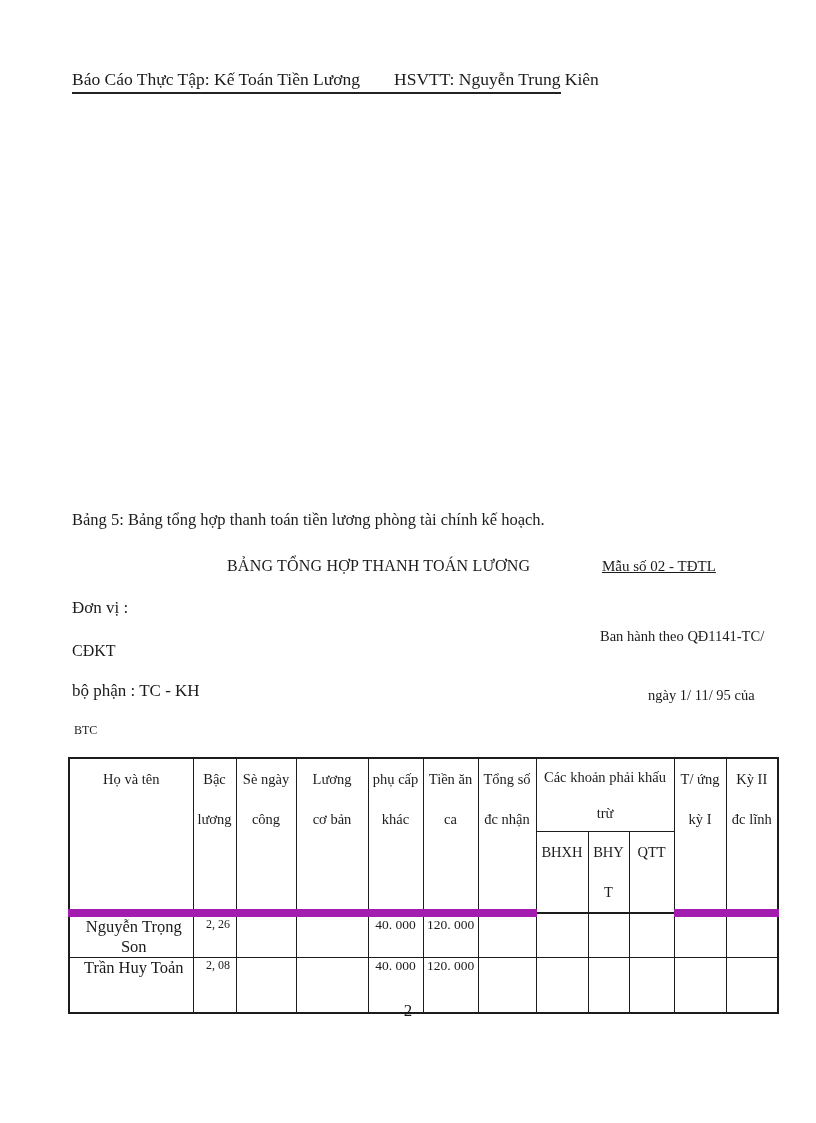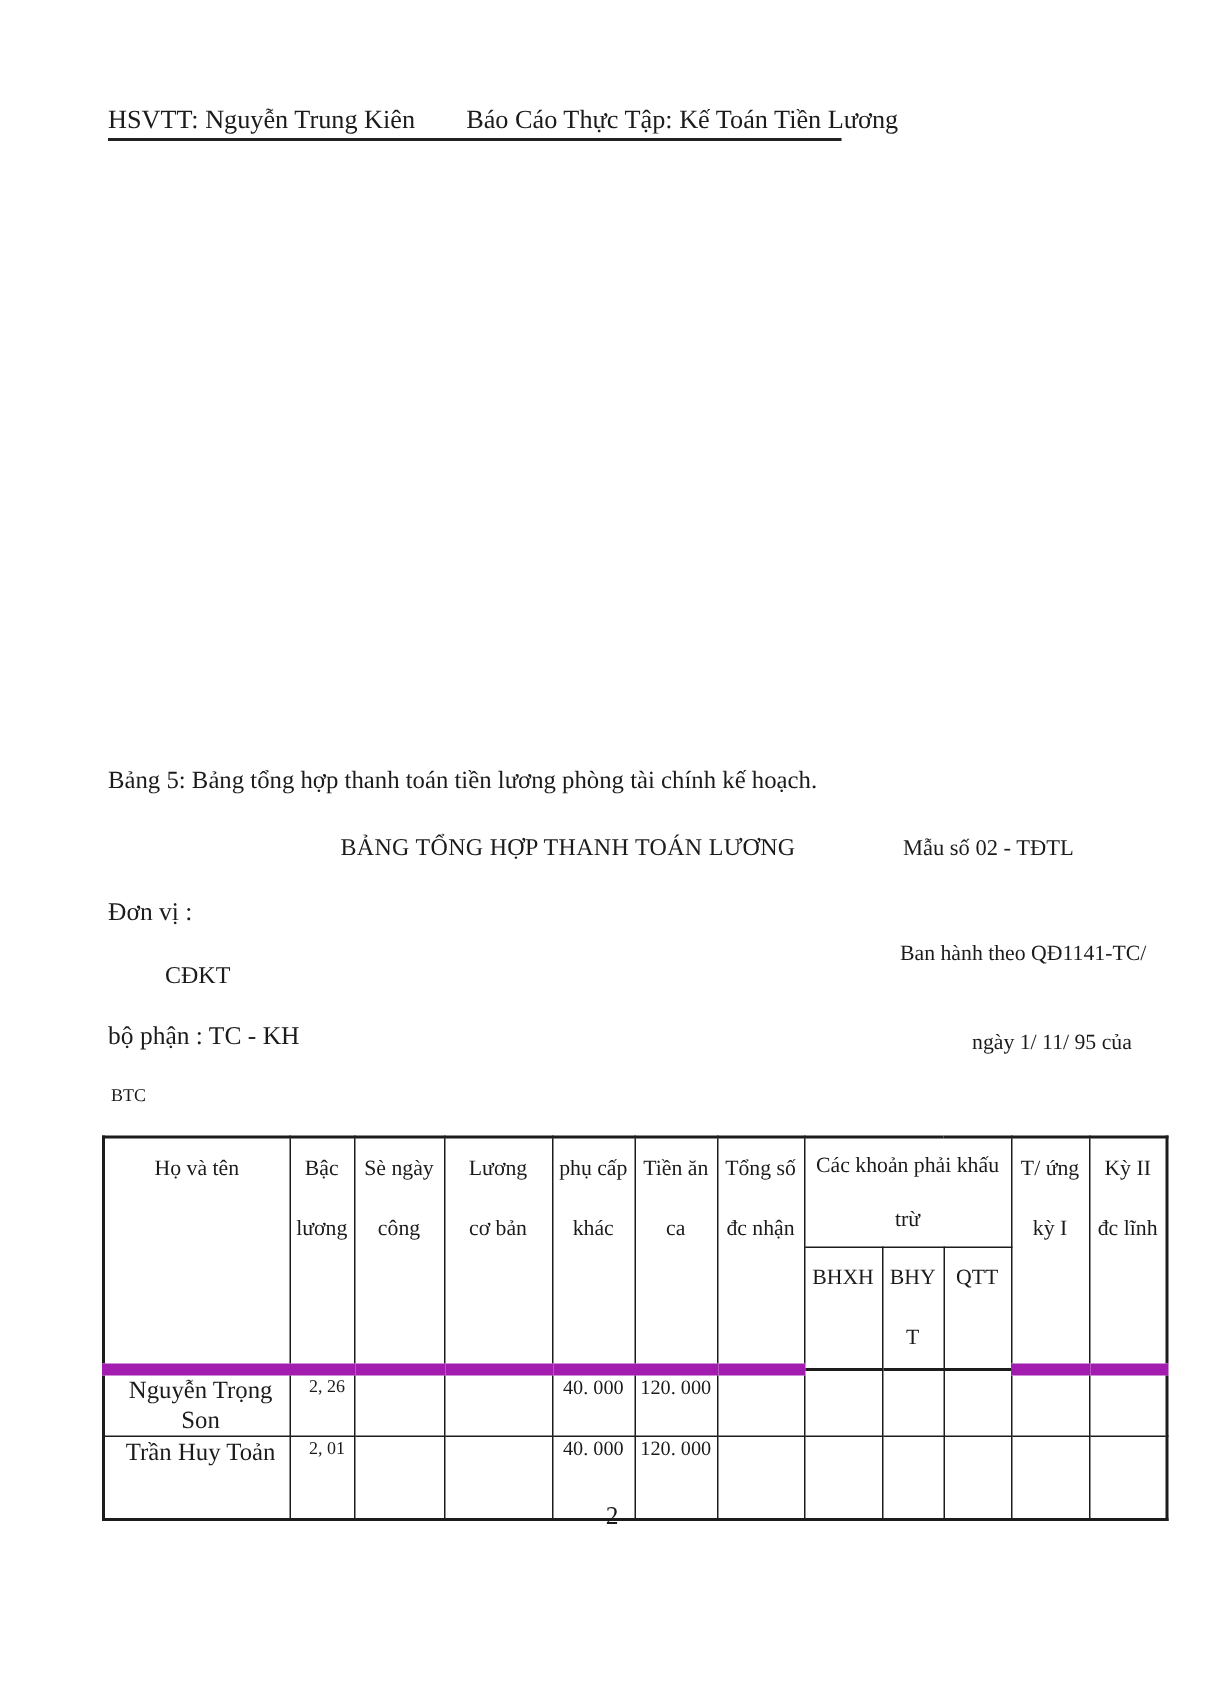--- a/index.html
+++ b/index.html
@@ -45,24 +45,25 @@
     font-size: 16px;
     letter-spacing: 0.2px;
     white-space: nowrap;
   }
   .form-no {
     position: absolute;
     left: 602px;
     top: 558px;
     font-size: 15px;
     white-space: nowrap;
+    text-decoration: underline;
   }
   .unit-label    { position: absolute; left: 72px;  top: 598px; font-size: 17px; }
   .issued-line   { position: absolute; left: 600px; top: 628px; font-size: 14.5px; white-space: nowrap; }
-  .unit-line2    { position: absolute; left: 72px;  top: 642px; font-size: 16px; margin-left: 38px; }
+  .unit-line2    { position: absolute; left: 72px;  top: 642px; font-size: 16px; }
   .dept-label    { position: absolute; left: 72px;  top: 681px; font-size: 17px; }
   .date-line     { position: absolute; left: 648px; top: 687px; font-size: 14.5px; white-space: nowrap; }
   .issuer        { position: absolute; left: 74px;  top: 723px; font-size: 12px; }
 
   
   table.pay {
     position: absolute;
     left: 68px;
     top: 757px;
     width: 709px;
@@ -115,22 +116,22 @@
     text-align: center;
     font-size: 17px;
   }
 </style>
 </head>
 <body>
 
 <div class="page">
 
   <div class="running-head">
+    <span>Báo Cáo Thực Tập: Kế Toán Tiền Lương</span>
     <span>HSVTT: Nguyễn Trung Kiên</span>
-    <span>Báo Cáo Thực Tập: Kế Toán Tiền Lương</span>
   </div>
 
   <div class="caption">Bảng 5: Bảng tổng hợp thanh toán tiền lương phòng tài chính kế hoạch.</div>
 
   <div class="doc-title">BẢNG TỔNG HỢP THANH TOÁN LƯƠNG</div>
   <div class="form-no">Mẫu số 02 - TĐTL</div>
 
   <div class="unit-label">Đơn vị :</div>
   <div class="issued-line">Ban hành theo QĐ1141-TC/</div>
   <div class="unit-line2">CĐKT</div>
@@ -213,21 +214,21 @@
       <td class="num">120. 000</td>
       <td class="num"></td>
       <td class="num"></td>
       <td class="num"></td>
       <td class="num"></td>
       <td class="num"></td>
       <td class="num"></td>
     </tr>
     <tr class="r2">
       <td class="name">Trần Huy Toản</td>
-      <td class="grade">2, 01</td>
+      <td class="grade">2, 08</td>
       <td class="num"></td>
       <td class="num"></td>
       <td class="num">40. 000</td>
       <td class="num">120. 000</td>
       <td class="num"></td>
       <td class="num"></td>
       <td class="num"></td>
       <td class="num"></td>
       <td class="num"></td>
       <td class="num"></td>

